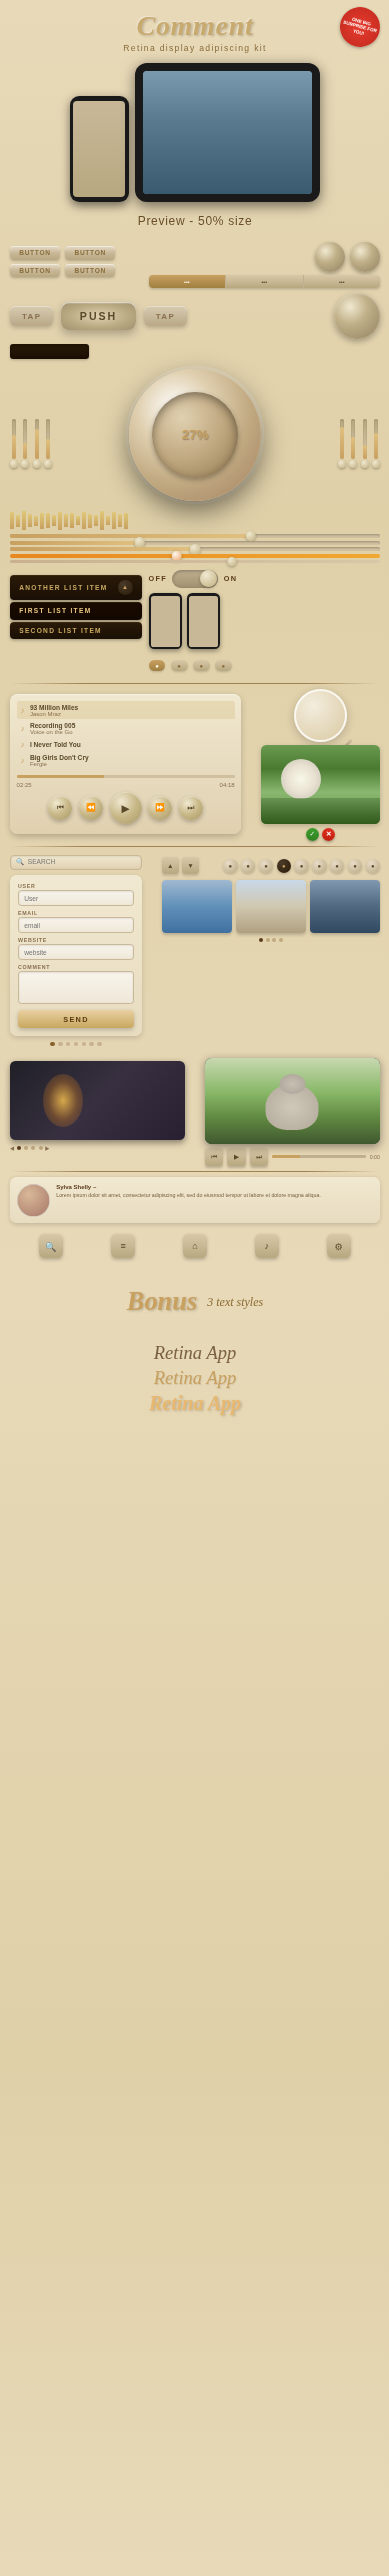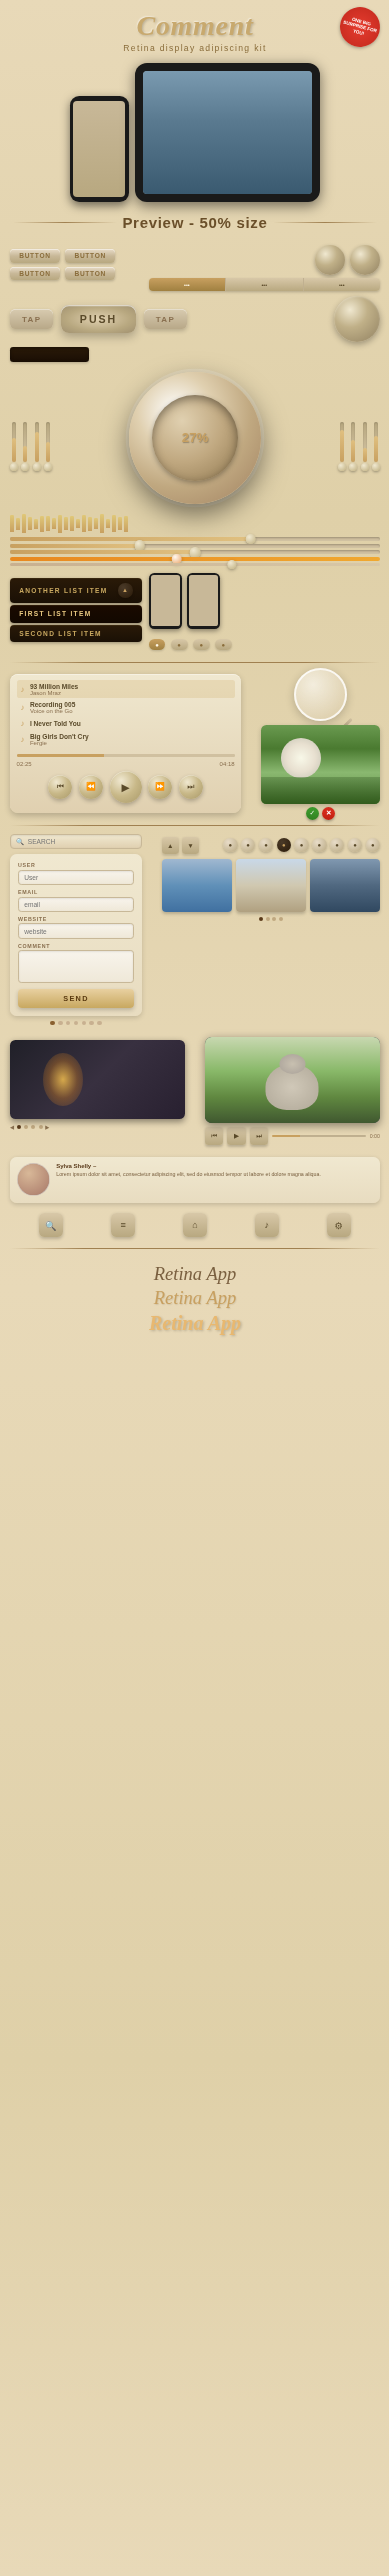--- a/index.html
+++ b/index.html
@@ -113,22 +113,22 @@
       justify-content: center;
       padding: 5.3px 13.2px;
       gap: 5.3px;
     }
     .divider-line {
       flex: 1;
       height: 0.7px;
       background: linear-gradient(90deg, transparent, #a08050, transparent);
     }
     .divider-text {
-      font-size: 15px;
-      font-weight: bold;
+      font-size: 12px;
+      font-weight: normal;
       color: #6a4f2a;
       letter-spacing: 0.7px;
     }
 
     
     .ui-section {
       padding: 5.3px 10px;
     }
 
     
@@ -1208,20 +1208,27 @@
         <div class="list-item-box selected">
           <span>FIRST LIST ITEM</span>
         </div>
         <div class="list-item-box">
           <span>SECOND LIST ITEM</span>
         </div>
       </div>
     </div>
     <div class="right-col" style="display:flex;flex-direction:column;gap:5.3px;">
 
+      <div class="big-switch">
+        <span class="big-switch-label">OFF</span>
+        <div class="big-switch-track">
+          <div class="big-switch-thumb"></div>
+        </div>
+        <span class="big-switch-label">ON</span>
+      </div>
 
       <div style="display:flex;gap:5.3px;align-items:center;">
         <div class="small-device">
           <div class="small-device-screen"></div>
         </div>
         <div class="small-device">
           <div class="small-device-screen"></div>
         </div>
       </div>
 
@@ -1421,20 +1428,26 @@
   <div class="bottom-nav">
     <div class="nav-btn">🔍</div>
     <div class="nav-btn">≡</div>
     <div class="nav-btn">⌂</div>
     <div class="nav-btn">♪</div>
     <div class="nav-btn">⚙</div>
   </div>
 
   <div class="section-divider"></div>
 
+  <div class="bonus-section">
+    <div style="display:flex;align-items:center;justify-content:center;gap:10px;">
+      <span class="bonus-title">Bonus</span>
+      <span class="bonus-subtitle">3 text styles</span>
+    </div>
+  </div>
 
   <div class="text-styles-section">
     <span class="app-name-serif">Retina App</span>
     <span class="app-name-serif-2">Retina App</span>
     <span class="app-name-serif-3">Retina App</span>
   </div>
 
 </div>
 
 

